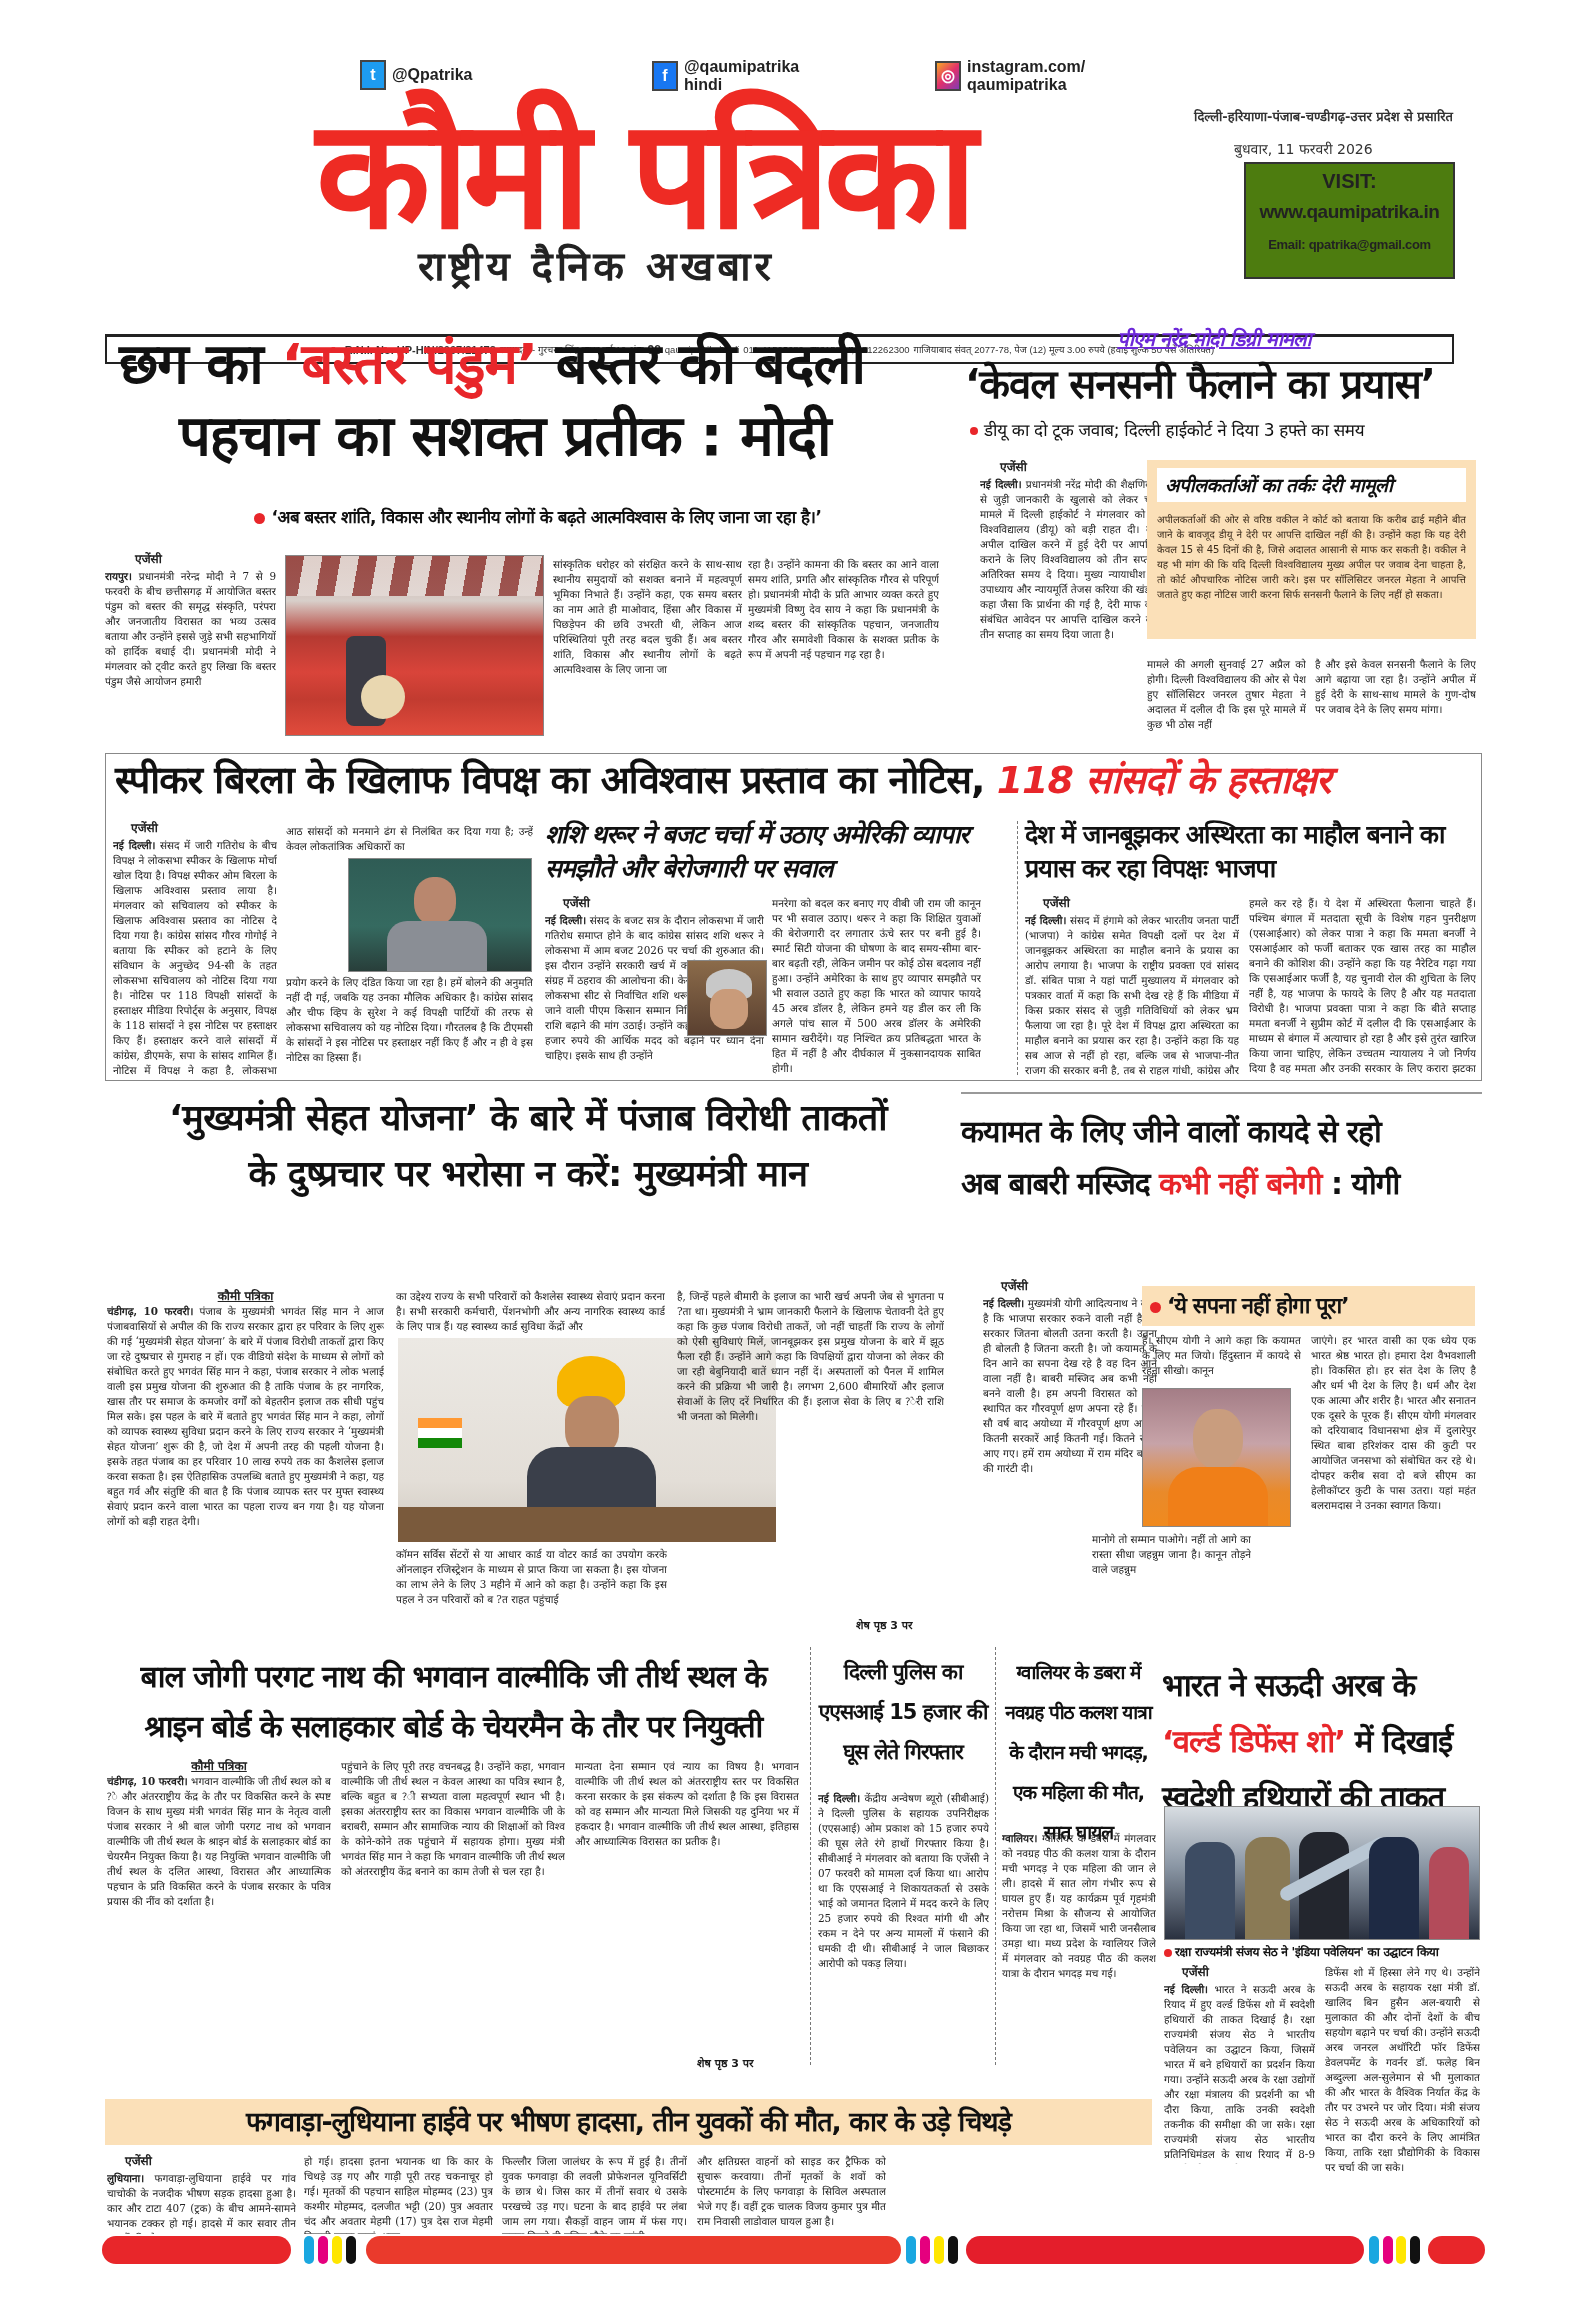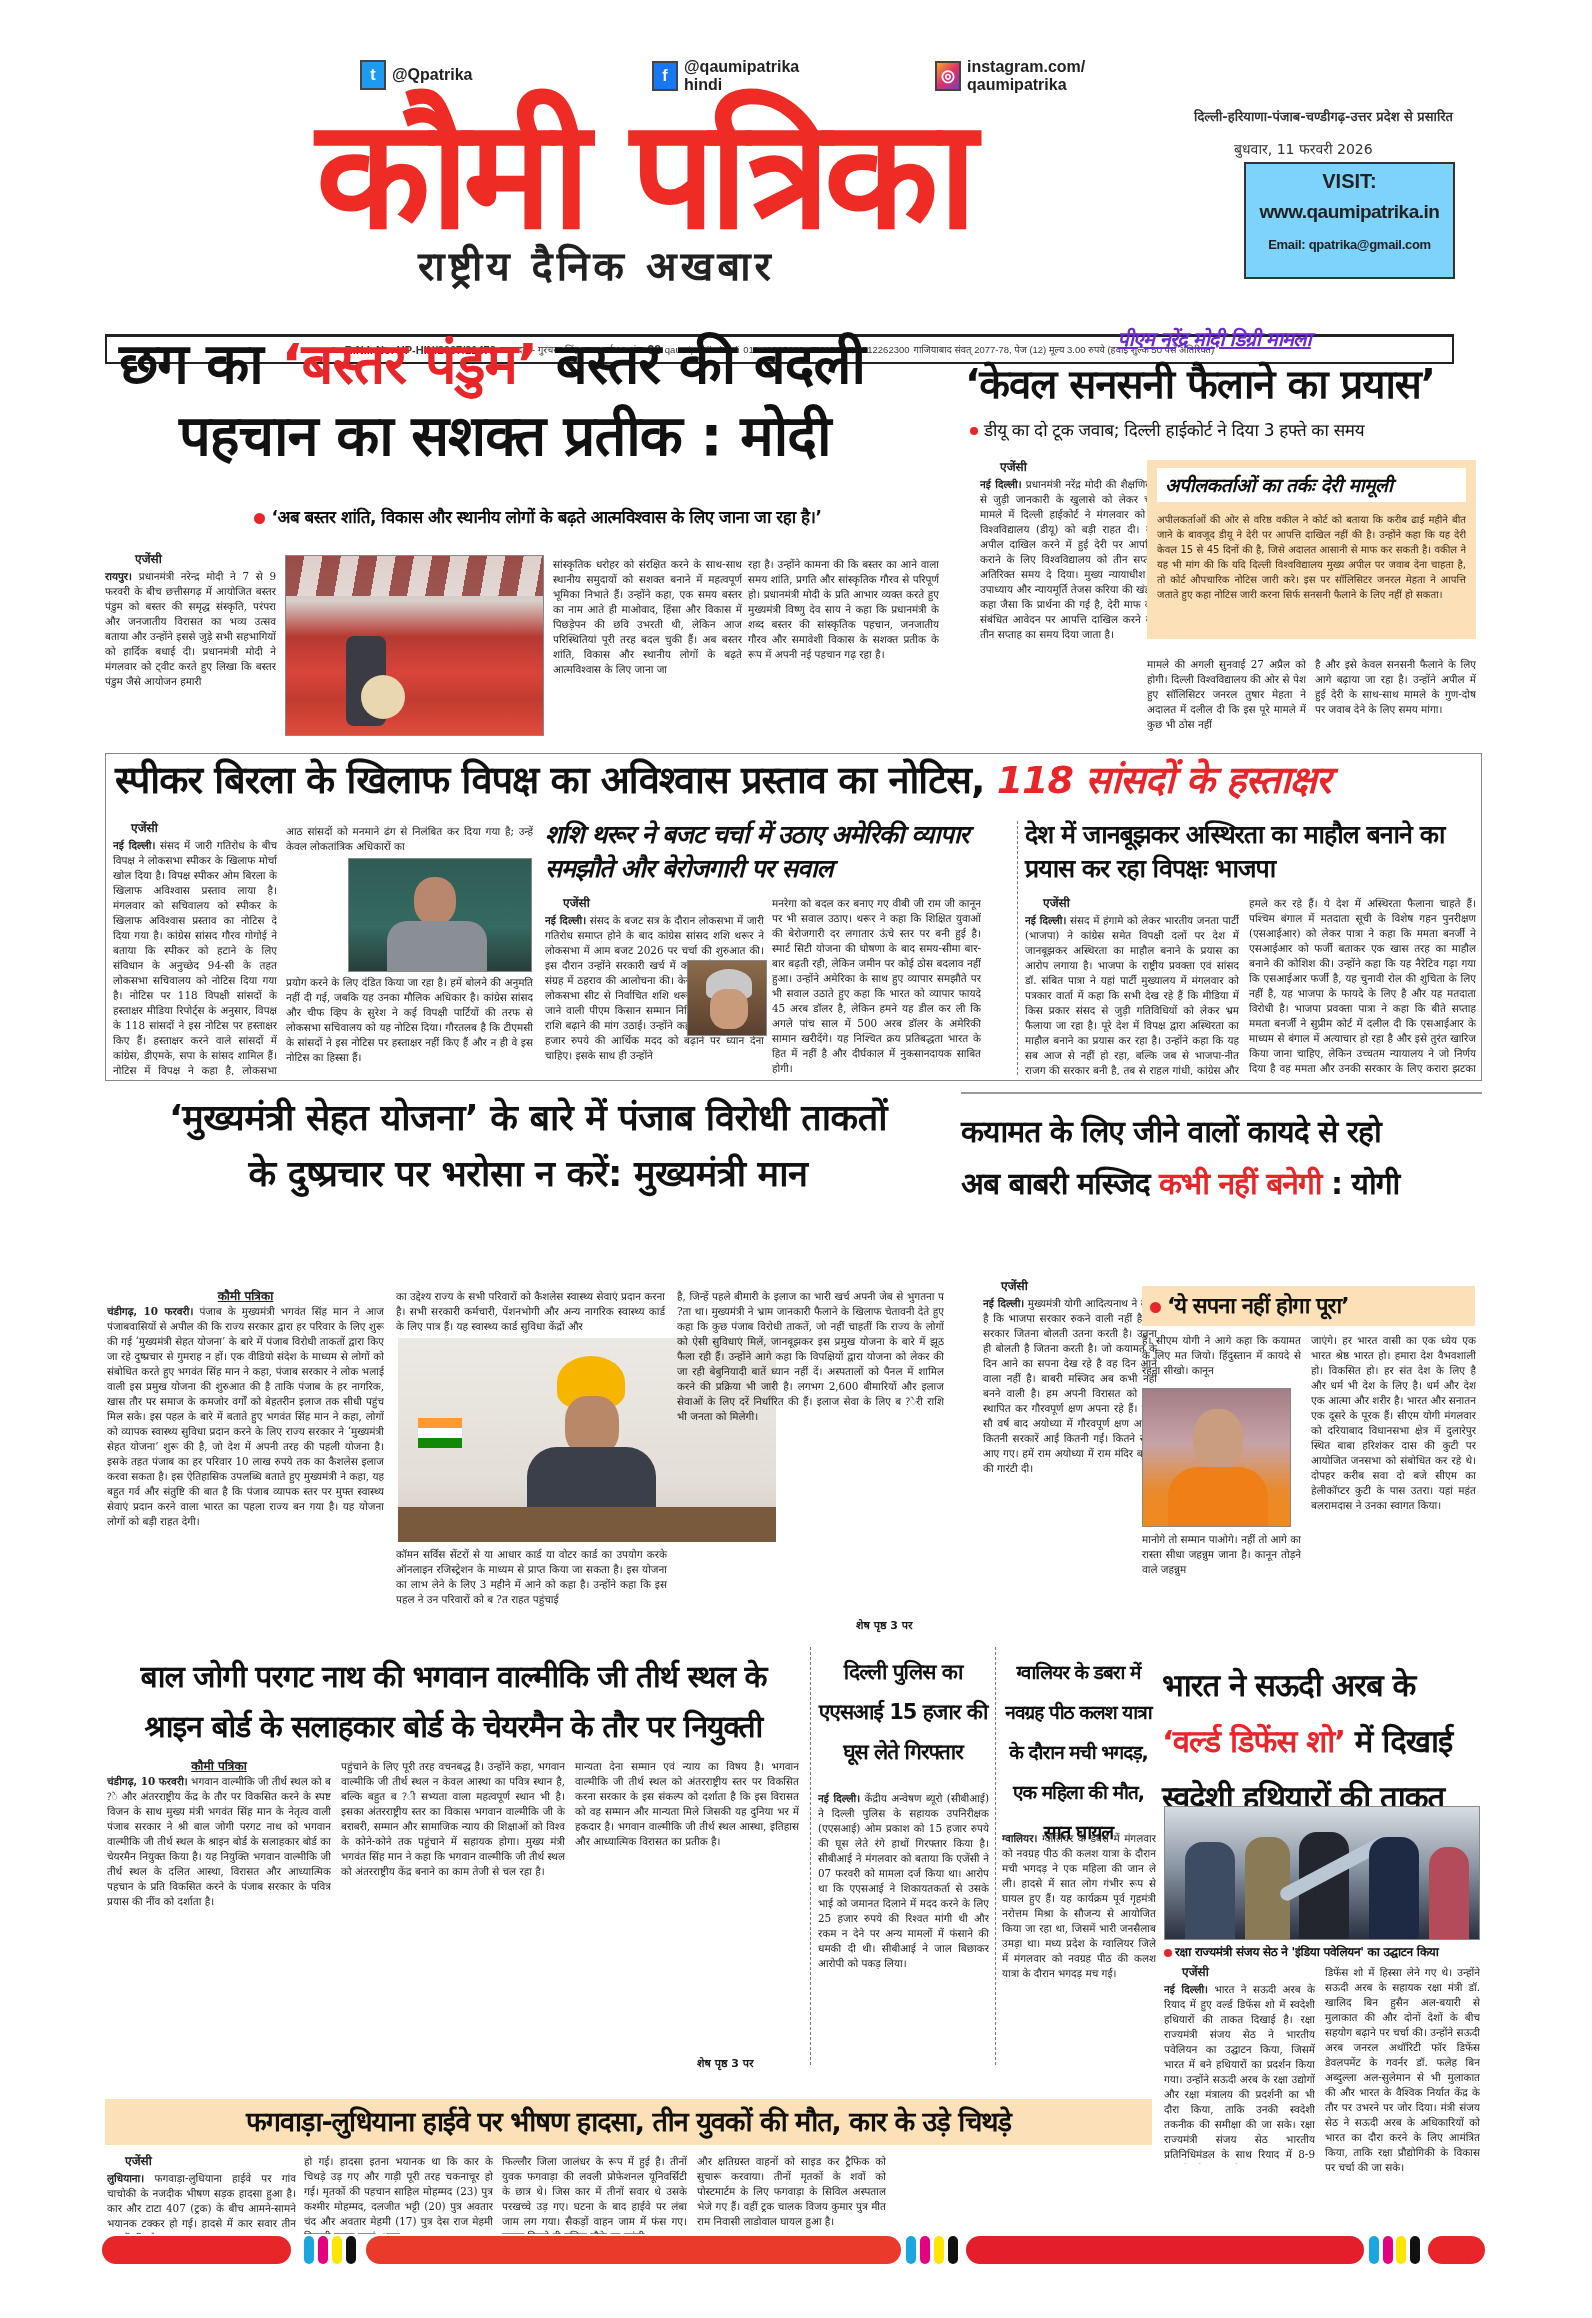--- a/index.html
+++ b/index.html
@@ -12,21 +12,21 @@
   .agency { font-family: "DejaVu Sans", sans-serif; font-weight: bold; font-size: 12px; color: #222; margin-bottom: 2px; }
   .headline { font-family: "DejaVu Sans", sans-serif; font-weight: bold; color: #111; letter-spacing: -1px; line-height: 1.18; }
   .photo { border: 1px solid #888; overflow: hidden; }
   .vrule-dash { border-left: 1px dashed #777; }
 
   
   .social { display: flex; align-items: center; gap: 6px; font-family: "Liberation Sans", sans-serif; font-weight: bold; font-size: 16px; color: #222; line-height: 1.1; }
   .social-icon { width: 26px; height: 30px; border: 2px solid #444; display: flex; align-items: center; justify-content: center; color: #fff; font-weight: bold; font-size: 16px; }
   .logo { font-family: "DejaVu Sans", sans-serif; font-weight: bold; color: #ee2b24; font-size: 149px; letter-spacing: -6px; line-height: 1; transform: scaleY(1.02); }
   .tagline { font-family: "DejaVu Sans", sans-serif; font-weight: bold; color: #222; font-size: 40px; letter-spacing: 4px; }
-  .visit-box { border: 2px solid #333; background: #7dd3fc; text-align: center; font-family: "Liberation Sans", sans-serif; font-weight: bold; color: #222; padding: 4px 2px; }
+  .visit-box { border: 2px solid #333; background: #4d7c0f; text-align: center; font-family: "Liberation Sans", sans-serif; font-weight: bold; color: #222; padding: 4px 2px; }
   .rni-strip { border: 2px solid #222; border-top-width: 3px; display: flex; align-items: center; justify-content: center; font-family: "Liberation Sans", sans-serif; font-size: 9.5px; color: #333; gap: 4px; white-space: nowrap; margin-top: 48px; }
 
   .bullet { display: inline-block; width: 11px; height: 11px; border-radius: 50%; background: #e8262a; margin-right: 6px; vertical-align: middle; }
   .tan-box { background: #fbe0b8; }
   .colorbar-seg { position: absolute; height: 28px; top: 0; border-radius: 14px; }
   .cmyk-dot { position: absolute; width: 10px; height: 28px; border-radius: 5px; top: 0; }
 </style>
 </head>
 <body>
 
@@ -191,21 +191,21 @@
     <span>मुख्यमंत्री योगी आदित्यनाथ ने कहा है कि भाजपा सरकार रुकने वाली नहीं है। ये सरकार जितना बोलती उतना करती है। उतना ही बोलती है जितना करती है। जो कयामत के दिन आने का सपना देख रहे है वह दिन आने वाला नहीं है। बाबरी मस्जिद अब कभी नहीं बनने वाली है। हम अपनी विरासत को पुनः स्थापित कर गौरवपूर्ण क्षण अपना रहे हैं। पांच सौ वर्ष बाद अयोध्या में गौरवपूर्ण क्षण आया। कितनी सरकारें आईं कितनी गईं। कितने राजा आए गए। हमें राम अयोध्या में राम मंदिर बनाने की गारंटी दी।</span>
   </div>
   <div class="abs tan-box headline" style="left:1142px; top:1286px; width:333px; height:40px; font-size:22px; line-height:40px; padding-left:8px;">
     <span class="bullet"></span><span>‘ये सपना नहीं होगा पूरा’</span>
   </div>
   <div class="abs body-text" style="left:1142px; top:1333px; width:159px; height:48px;">हैं। सीएम योगी ने आगे कहा कि कयामत के लिए मत जियो। हिंदुस्तान में कायदे से रहना सीखो। कानून</div>
   <div class="abs photo" style="left:1142px; top:1388px; width:149px; height:139px; background:linear-gradient(180deg,#a47d86 0%,#c7a3a8 40%,#e98a2a 75%,#f08a1e 100%);">
     <div style="position:absolute; left:50px; top:20px; width:50px; height:60px; background:#c99d7e; border-radius:45%;"></div>
     <div style="position:absolute; left:25px; top:78px; width:100px; height:62px; background:#f07f18; border-radius:30px 30px 0 0;"></div>
   </div>
-  <div class="abs body-text" style="left:1142px; top:1532px; width:159px; height:95px;">मानोगे तो सम्मान पाओगे। नहीं तो आगे का रास्ता सीधा जहन्नुम जाना है। कानून तोड़ने वाले जहन्नुम</div>
+  <div class="abs body-text" style="left:1092px; top:1532px; width:159px; height:95px;">मानोगे तो सम्मान पाओगे। नहीं तो आगे का रास्ता सीधा जहन्नुम जाना है। कानून तोड़ने वाले जहन्नुम</div>
   <div class="abs body-text" style="left:1311px; top:1333px; width:165px; height:294px;">जाएंगे। हर भारत वासी का एक ध्येय एक भारत श्रेष्ठ भारत हो। हमारा देश वैभवशाली हो। विकसित हो। हर संत देश के लिए है और धर्म भी देश के लिए है। धर्म और देश एक आत्मा और शरीर है। भारत और सनातन एक दूसरे के पूरक हैं। सीएम योगी मंगलवार को दरियाबाद विधानसभा क्षेत्र में दुलारेपुर स्थित बाबा हरिशंकर दास की कुटी पर आयोजित जनसभा को संबोधित कर रहे थे। दोपहर करीब सवा दो बजे सीएम का हेलीकॉप्टर कुटी के पास उतरा। यहां महंत बलरामदास ने उनका स्वागत किया।</div>
 </article>
 
 <article>
   <h2 class="abs headline" style="left:105px; top:1652px; width:697px; font-size:30px; line-height:50px; text-align:center;">
     <span>बाल जोगी परगट नाथ की भगवान वाल्मीकि जी तीर्थ स्थल के</span><br>
     <span>श्राइन बोर्ड के सलाहकार बोर्ड के चेयरमैन के तौर पर नियुक्ती</span>
   </h2>
   <div class="abs body-text" style="left:107px; top:1759px; width:224px; height:308px;">
     <div style="text-align:center; font-weight:bold; text-decoration:underline; font-size:12px;">कौमी पत्रिका</div>

